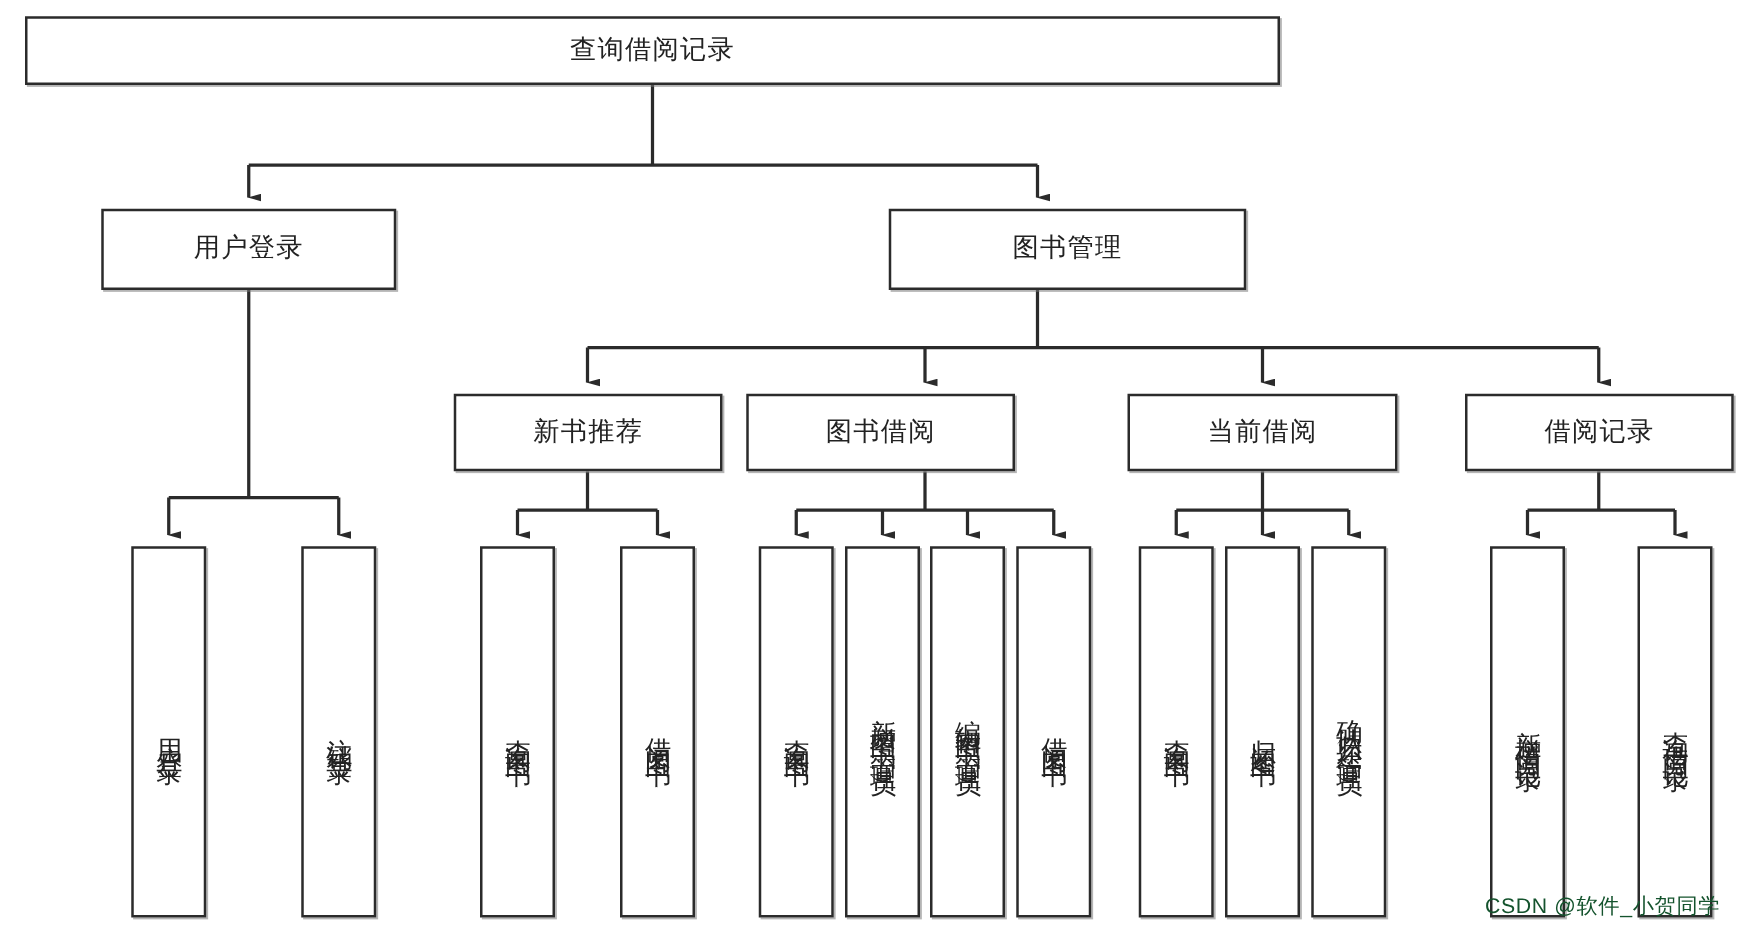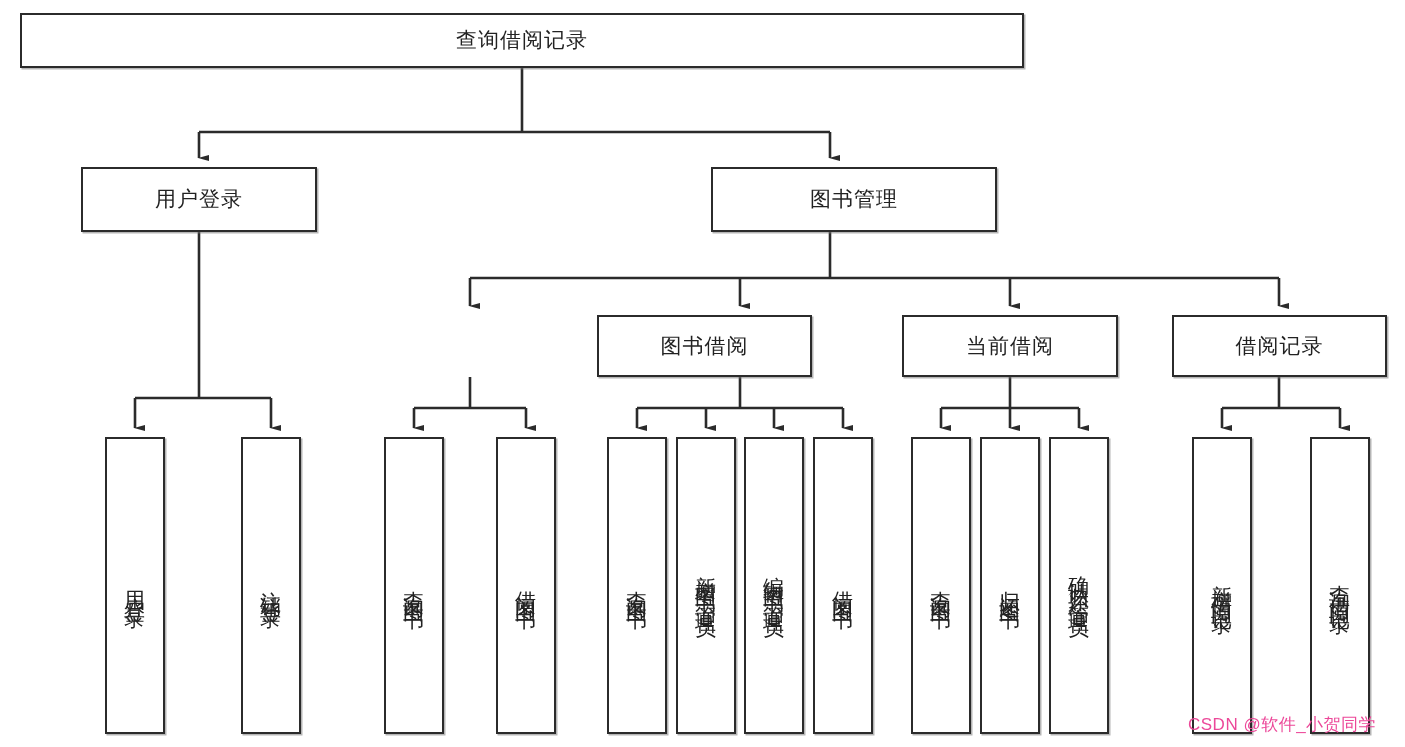--- a/index.html
+++ b/index.html
@@ -7,21 +7,21 @@
        font-family:"Liberation Sans","DejaVu Sans",sans-serif;color:#1a1a1a;}
   #canvas{position:absolute;left:0;top:0;width:1405px;height:747px;}
   svg.lines{position:absolute;left:0;top:0;width:1405px;height:747px;pointer-events:none;}
   .node{position:absolute;box-sizing:border-box;background:#ffffff;
         border:2.5px solid #2b2b2b;display:flex;align-items:center;justify-content:center;
         box-shadow:1.5px 1.5px 0 rgba(120,120,120,0.55);}
   .node .lbl{font-size:21px;line-height:1.25;letter-spacing:1px;white-space:nowrap;color:#222;}
   .node.leaf{writing-mode:vertical-rl;text-orientation:upright;}
   .node.leaf .lbl{writing-mode:vertical-rl;text-orientation:upright;
                   font-size:21px;letter-spacing:6px;white-space:nowrap;line-height:1;}
-  .watermark{position:absolute;left:1188px;top:713px;font-size:17px;color:#ec4899;
+  .watermark{position:absolute;left:1188px;top:713px;font-size:17px;color:#14532d;
              white-space:nowrap;letter-spacing:0.5px;}
 </style>
 </head>
 <body>
 
 <div id="canvas">
 
   <svg class="lines" viewBox="0 0 1405 747" xmlns="http://www.w3.org/2000/svg">
     <defs>
       <marker id="ah" markerWidth="10" markerHeight="12" refX="3" refY="10" orient="auto" markerUnits="userSpaceOnUse">
@@ -76,20 +76,23 @@
     <span class="lbl">查询借阅记录</span>
   </div>
 
   <div class="node" style="left:81px;top:167px;width:236px;height:65px;">
     <span class="lbl">用户登录</span>
   </div>
   <div class="node" style="left:711px;top:167px;width:286px;height:65px;">
     <span class="lbl">图书管理</span>
   </div>
 
+  <div class="node" style="left:363px;top:315px;width:215px;height:62px;">
+    <span class="lbl">新书推荐</span>
+  </div>
   <div class="node" style="left:597px;top:315px;width:215px;height:62px;">
     <span class="lbl">图书借阅</span>
   </div>
   <div class="node" style="left:902px;top:315px;width:216px;height:62px;">
     <span class="lbl">当前借阅</span>
   </div>
   <div class="node" style="left:1172px;top:315px;width:215px;height:62px;text-align:right;">
     <span class="lbl">借阅记录</span>
   </div>
 

